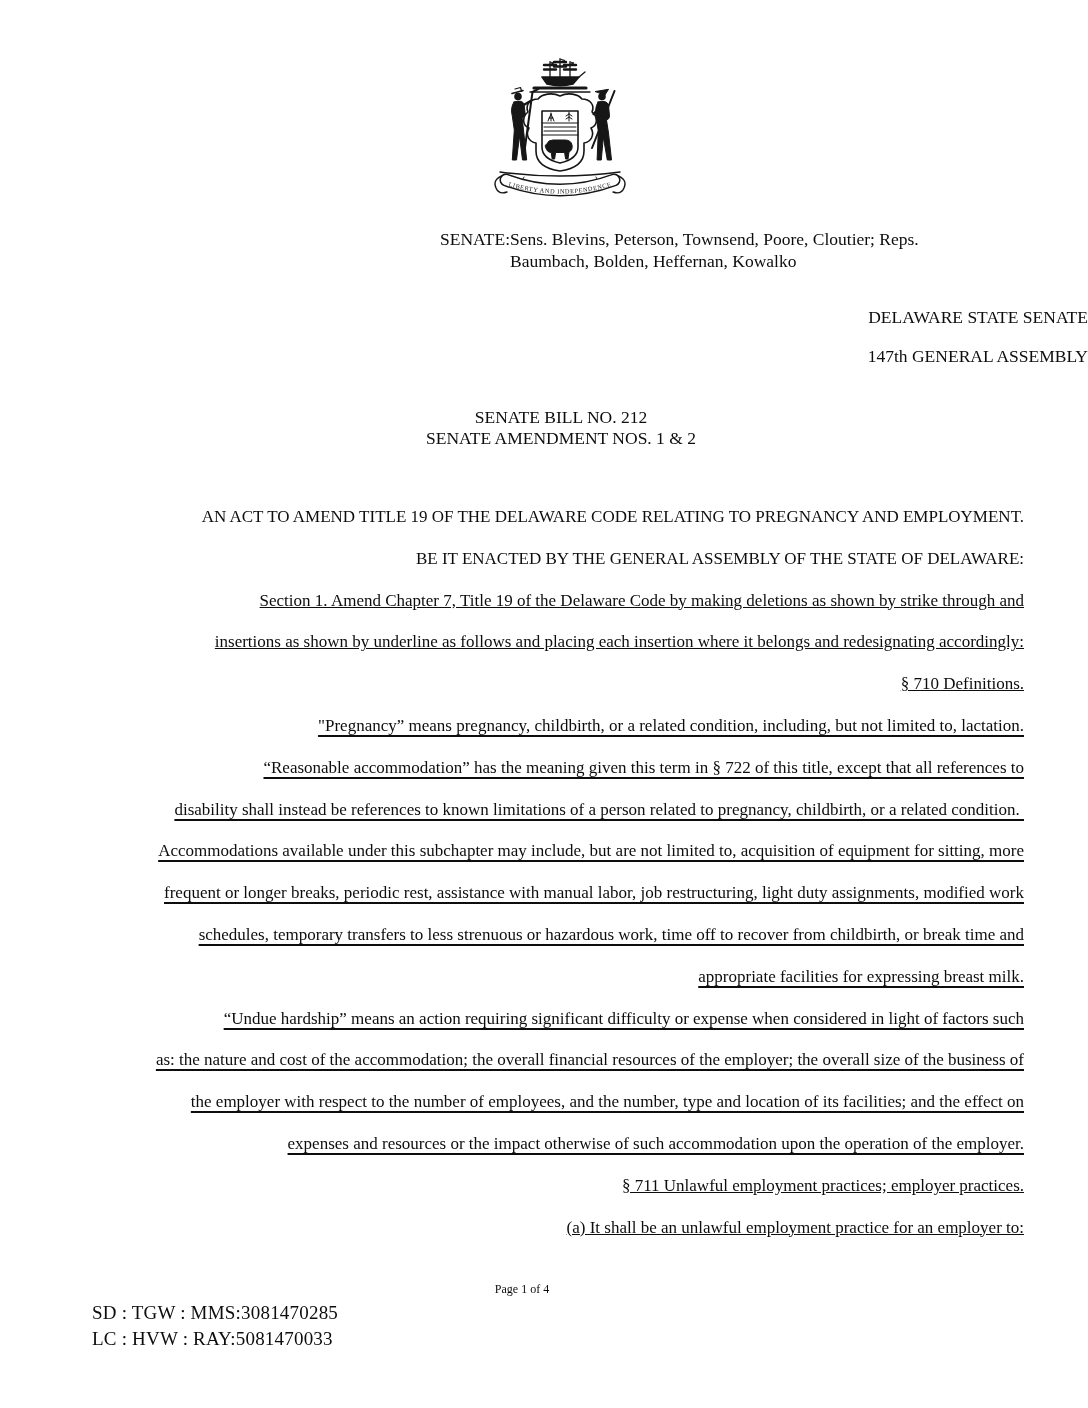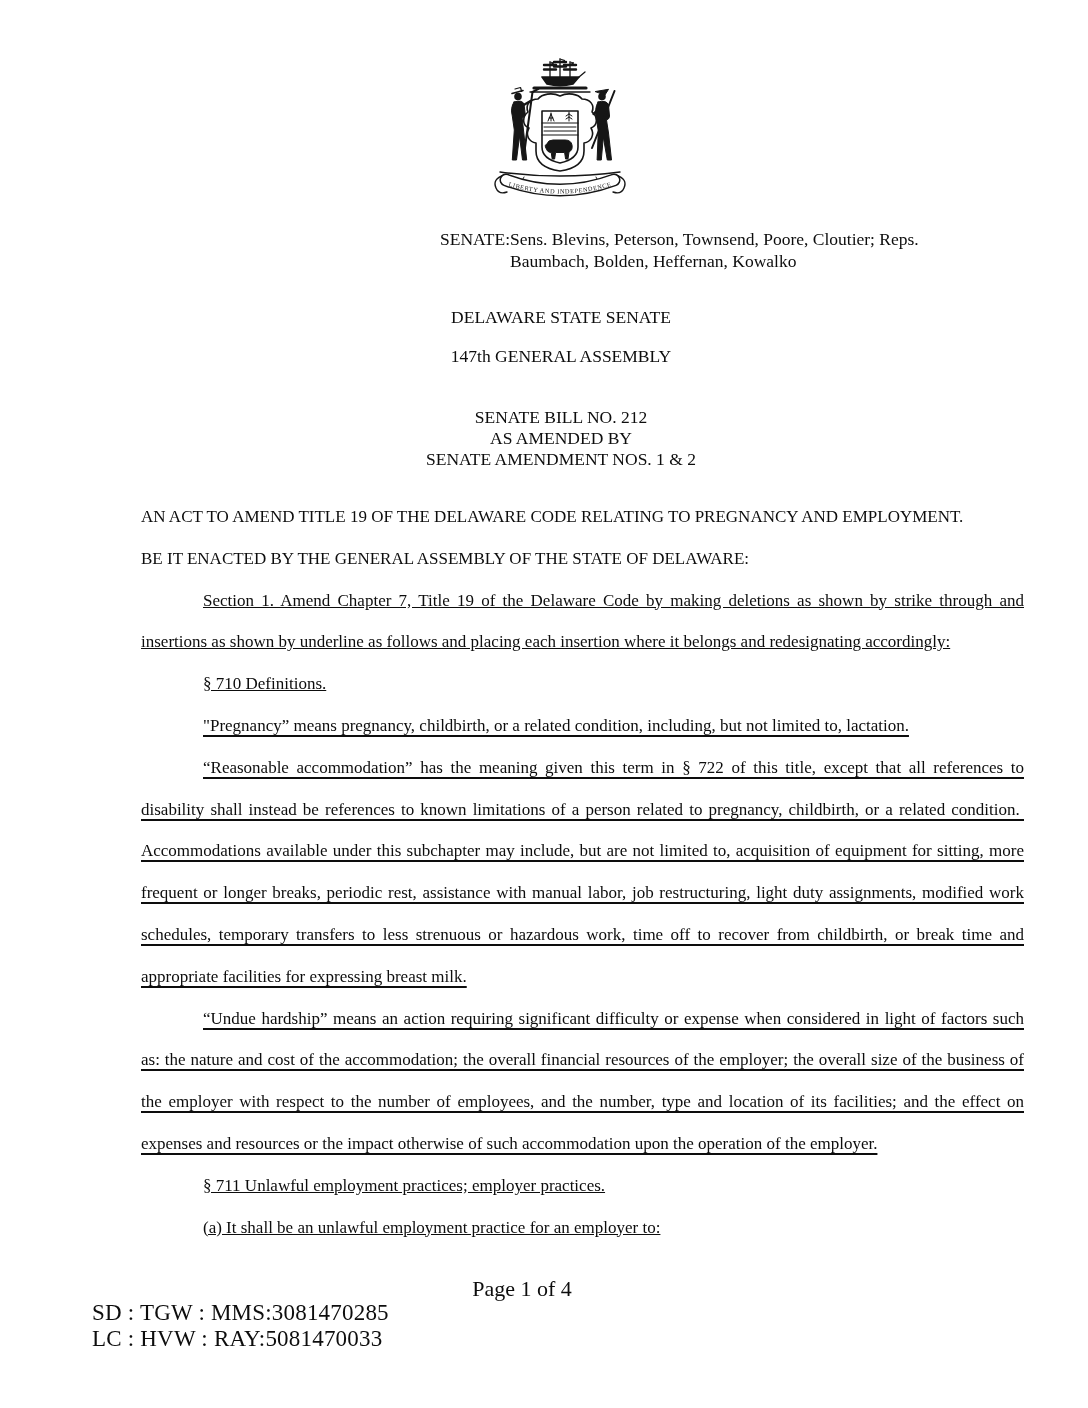--- a/index.html
+++ b/index.html
@@ -35,21 +35,21 @@
   .sponsor-label { flex: 0 0 auto; }
   .sponsor-lines { flex: 0 0 auto; }
 
   
   .center-line {
     position: absolute;
     left: 0;
     width: 1088px;
     padding-left: 34px;
     box-sizing: border-box;
-    text-align: center;
+    text-align: right;
     font-size: 17.5px;
     line-height: 22px;
   }
   .chamber  { top: 306px; }
   .assembly { top: 345px; }
 
   .bill-block {
     position: absolute;
     top: 407px;
     left: 0;
@@ -63,46 +63,46 @@
 
   
   .body-text {
     position: absolute;
     top: 496px;
     left: 141px;
     width: 883px;
     font-size: 17px;
     line-height: 41.8px;
   }
-  .body-text p { margin: 0; }
+  .body-text p { margin: 0; text-align: right; }
   .indent  { text-indent: 62px; text-decoration: underline; }
   .justify { text-align: justify; }
   .underline {
     text-decoration: underline;
     text-decoration-thickness: 1.6px;
     text-underline-offset: 3.5px;
   }
 
   
   .page-indicator {
     position: absolute;
     top: 1279px;
     left: 0;
     width: 1016px;
     padding-left: 28px;
     box-sizing: border-box;
     text-align: center;
-    font-size: 22px;
+    font-size: 12px;
     line-height: 20px;
   }
   .footer-codes {
     position: absolute;
     top: 1300px;
     left: 92px;
-    font-size: 23px;
+    font-size: 19px;
     line-height: 26px;
     letter-spacing: 0.2px;
   }
 </style>
 </head>
 <body>
 
 <div class="page">
 
   <svg class="crest" viewBox="0 0 176 150" aria-hidden="true">
@@ -172,21 +172,20 @@
       <div>Sens. Blevins, Peterson, Townsend, Poore, Cloutier; Reps.</div>
       <div>Baumbach, Bolden, Heffernan, Kowalko</div>
     </div>
   </div>
 
   <div class="center-line chamber">DELAWARE STATE SENATE</div>
   <div class="center-line assembly">147th GENERAL ASSEMBLY</div>
 
   <div class="bill-block">
     <div>SENATE BILL NO. 212</div>
-    <div>AS AMENDED BY</div>
     <div>SENATE AMENDMENT NOS. 1 &amp; 2</div>
   </div>
 
   <div class="body-text">
     <p>AN ACT TO AMEND TITLE 19 OF THE DELAWARE CODE RELATING TO PREGNANCY AND EMPLOYMENT.</p>
     <p>BE IT ENACTED BY THE GENERAL ASSEMBLY OF THE STATE OF DELAWARE:</p>
     <p class="indent justify">Section 1. Amend Chapter 7, Title 19 of the Delaware Code by making deletions as shown by strike through and insertions as shown by underline as follows and placing each insertion where it belongs and redesignating accordingly:</p>
     <p class="indent">§ 710 Definitions.</p>
     <p class="indent underline">"Pregnancy” means pregnancy, childbirth, or a related condition, including, but not limited to, lactation.</p>
     <p class="indent justify underline">“Reasonable accommodation” has the meaning given this term in § 722 of this title, except that all references to disability shall instead be references to known limitations of a person related to pregnancy, childbirth, or a related condition.&nbsp; Accommodations available under this subchapter may include, but are not limited to, acquisition of equipment for sitting, more frequent or longer breaks, periodic rest, assistance with manual labor, job restructuring, light duty assignments, modified work schedules, temporary transfers to less strenuous or hazardous work, time off to recover from childbirth, or break time and appropriate facilities for expressing breast milk.</p>

